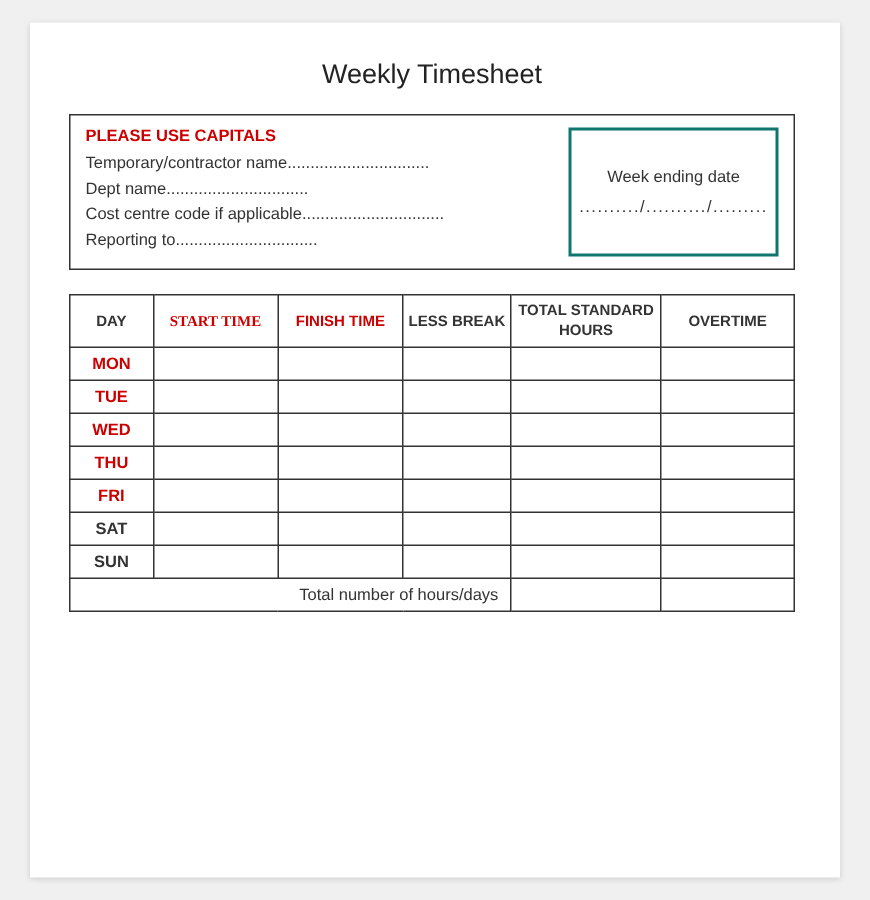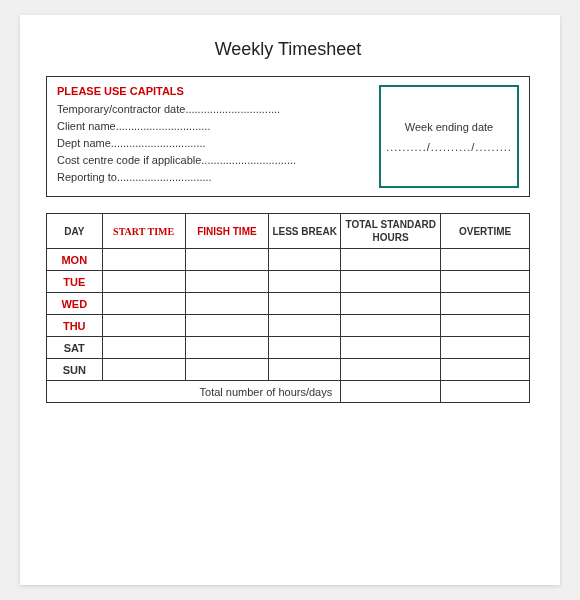--- a/index.html
+++ b/index.html
@@ -125,22 +125,21 @@
   </style>
 </head>
 <body>
 
 <div class="page">
   <h1 class="title">Weekly Timesheet</h1>
 
   <div class="info-box">
     <div class="info-left">
       <div class="info-header">PLEASE USE CAPITALS</div>
-      <div class="info-row">Temporary/contractor date...............................</div>
-      <div class="info-row">Client name...............................</div>
+      <div class="info-row">Temporary/contractor name...............................</div>
       <div class="info-row">Dept name...............................</div>
       <div class="info-row">Cost centre code if applicable...............................</div>
       <div class="info-row">Reporting to...............................</div>
     </div>
     <div class="info-right">
       <div class="week-label">Week ending date</div>
       <div class="week-date">........../........../.........</div>
     </div>
   </div>
 
@@ -187,20 +186,28 @@
         </tr>
         <tr>
           <td class="day-cell">THU</td>
           <td class="data-cell" style="height: 22px;"></td>
           <td class="data-cell" style="height: 22px;"></td>
           <td class="data-cell" style="height: 22px;"></td>
           <td class="data-cell" style="height: 22px;"></td>
           <td class="data-cell" style="height: 22px;"></td>
         </tr>
         <tr>
+          <td class="day-cell">FRI</td>
+          <td class="data-cell" style="height: 22px;"></td>
+          <td class="data-cell" style="height: 22px;"></td>
+          <td class="data-cell" style="height: 22px;"></td>
+          <td class="data-cell" style="height: 22px;"></td>
+          <td class="data-cell" style="height: 22px;"></td>
+        </tr>
+        <tr>
           <td class="day-cell black" style="color: rgb(51, 51, 51);">SAT</td>
           <td class="data-cell" style="height: 22px;"></td>
           <td class="data-cell" style="height: 22px;"></td>
           <td class="data-cell" style="height: 22px;"></td>
           <td class="data-cell" style="height: 22px;"></td>
           <td class="data-cell" style="height: 22px;"></td>
         </tr>
         <tr>
           <td class="day-cell black" style="color: rgb(51, 51, 51);">SUN</td>
           <td class="data-cell" style="height: 22px;"></td>

